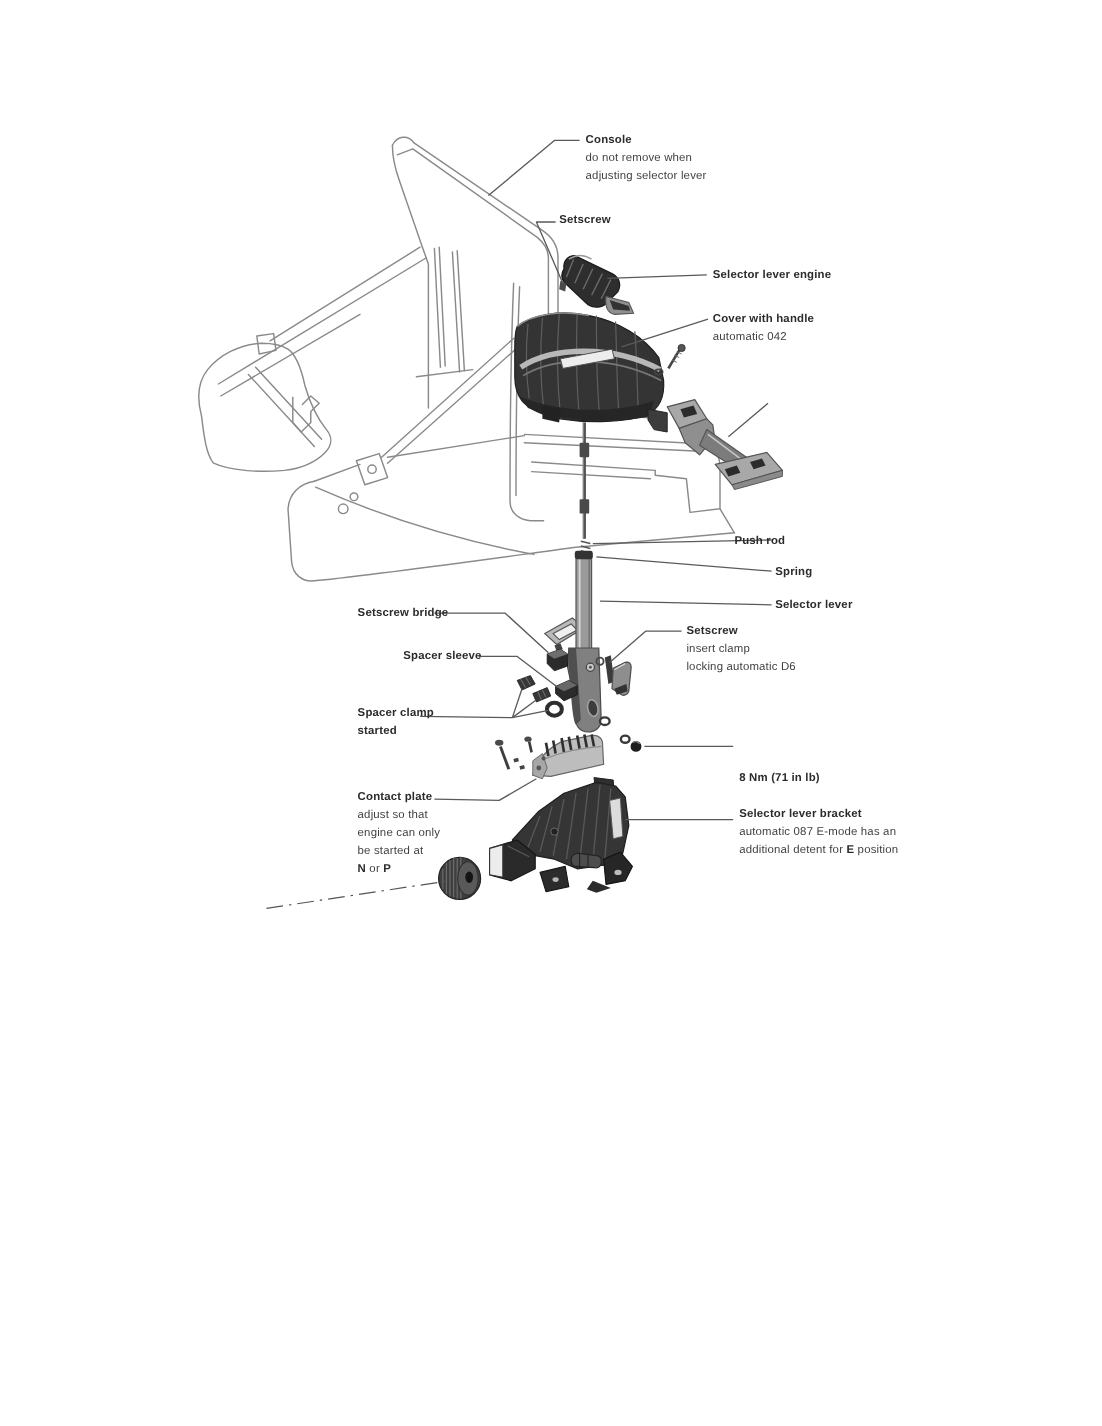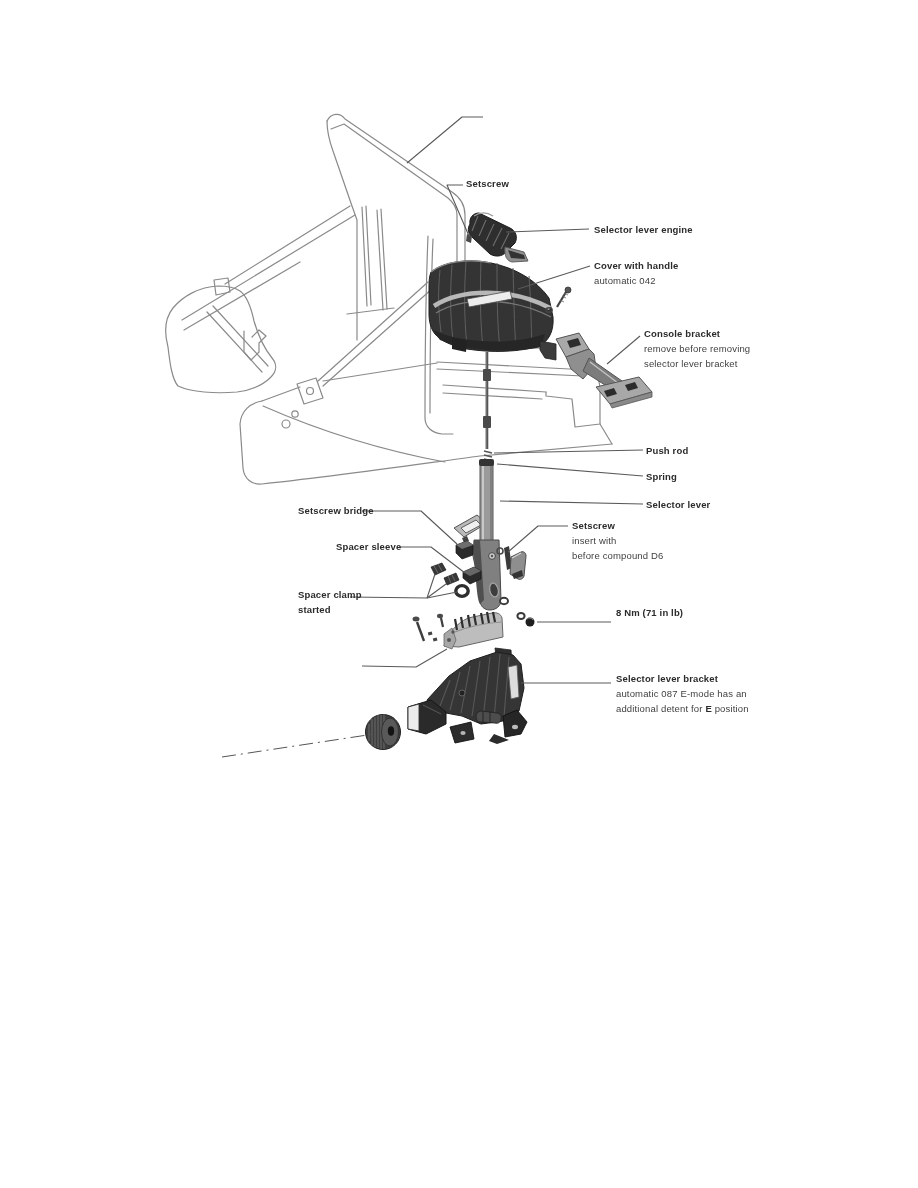--- a/index.html
+++ b/index.html
@@ -265,73 +265,80 @@
     <path d="M350,597 L427,598"></path>
     <path d="M427,598 L435,574"></path>
         <path d="M427,598 L446,584"></path>
         <path d="M427,598 L457,592"></path>
     <path d="M362,666 L416,667 L447,649"></path>
     <path d="M611,622 L537,622"></path>
     <path d="M611,683 L521,683"></path>
   </g>
 </svg>
 
+<div class="lbl" style="left:488px;top:109px">
+  <div class="t">Console</div>
+  <div>do not remove when</div>
+  <div>adjusting selector lever</div>
+</div>
 
 <div class="lbl" style="left:466px;top:176px">
   <div class="t">Setscrew</div>
 </div>
 
 <div class="lbl" style="left:594px;top:222px">
   <div class="t">Selector lever engine</div>
 </div>
 
 <div class="lbl" style="left:594px;top:258px">
   <div class="t">Cover with handle</div>
   <div>automatic 042</div>
 </div>
 
-<div class="lbl" style="left:644px;top:326px">
-  <div class="t">Console bracket</div>
-  <div>remove before removing</div>
-  <div>selector lever bracket</div>
-</div>
-
-<div class="lbl" style="left:646px;top:443px">
+
+<div class="lbl" style="left:612px;top:443px">
   <div class="t">Push rod</div>
 </div>
 
 <div class="lbl" style="left:646px;top:469px">
   <div class="t">Spring</div>
 </div>
 
 <div class="lbl" style="left:646px;top:497px">
   <div class="t">Selector lever</div>
 </div>
 
 <div class="lbl" style="left:572px;top:518px">
   <div class="t">Setscrew</div>
-  <div>insert with</div>
-  <div>before compound D6</div>
+  <div>insert clamp</div>
+  <div>locking automatic D6</div>
 </div>
 
 <div class="lbl" style="left:298px;top:503px">
   <div class="t">Setscrew bridge</div>
 </div>
 
 <div class="lbl" style="left:336px;top:539px">
   <div class="t">Spacer sleeve</div>
 </div>
 
 <div class="lbl" style="left:298px;top:587px">
   <div class="t">Spacer clamp</div>
   <div class="t">started</div>
 </div>
 
-
-<div class="lbl" style="left:616px;top:605px">
+<div class="lbl" style="left:298px;top:657px">
+  <div class="t">Contact plate</div>
+  <div>adjust so that</div>
+  <div>engine can only</div>
+  <div>be started at</div>
+  <div><b>N</b><span> or </span><b>P</b></div>
+</div>
+
+<div class="lbl" style="left:616px;top:641px">
   <div class="t">8 Nm (71 in lb)</div>
 </div>
 
 <div class="lbl" style="left:616px;top:671px">
   <div class="t">Selector lever bracket</div>
   <div>automatic 087 E-mode has an</div>
   <div><span>additional detent for </span><b>E</b><span> position</span></div>
 </div>
 
 </div>

